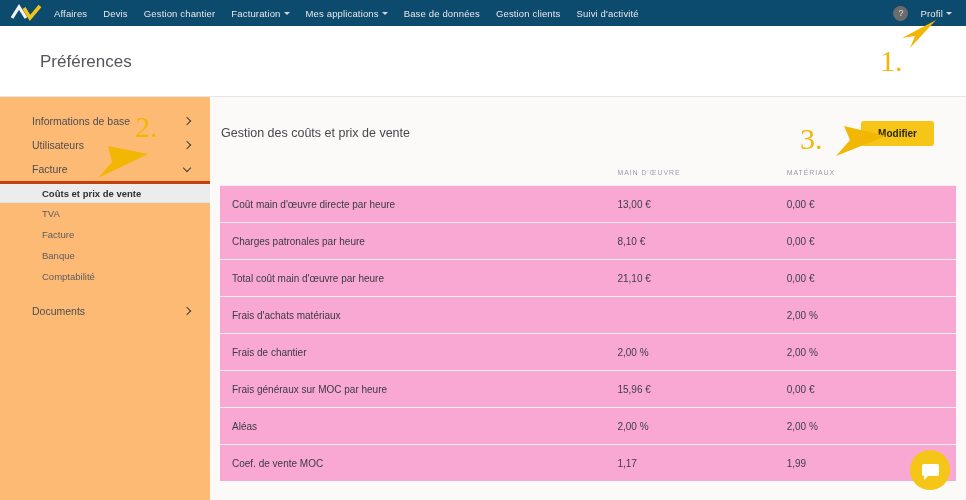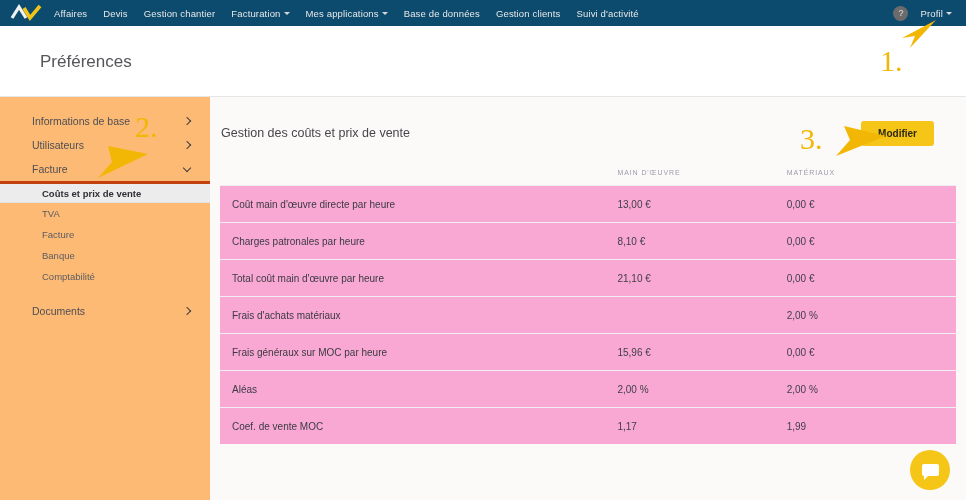--- a/index.html
+++ b/index.html
@@ -260,20 +260,25 @@
             <td class="c-label">Total coût main d'œuvre par heure</td>
             <td>21,10 €</td>
             <td>0,00 €</td>
           </tr>
           <tr>
             <td class="c-label">Frais d'achats matériaux</td>
             <td></td>
             <td>2,00 %</td>
           </tr>
           <tr>
+            <td class="c-label">Frais de chantier</td>
+            <td>2,00 %</td>
+            <td>2,00 %</td>
+          </tr>
+          <tr>
             <td class="c-label">Frais généraux sur MOC par heure</td>
             <td>15,96 €</td>
             <td>0,00 €</td>
           </tr>
           <tr>
             <td class="c-label">Aléas</td>
             <td>2,00 %</td>
             <td>2,00 %</td>
           </tr>
           <tr>

